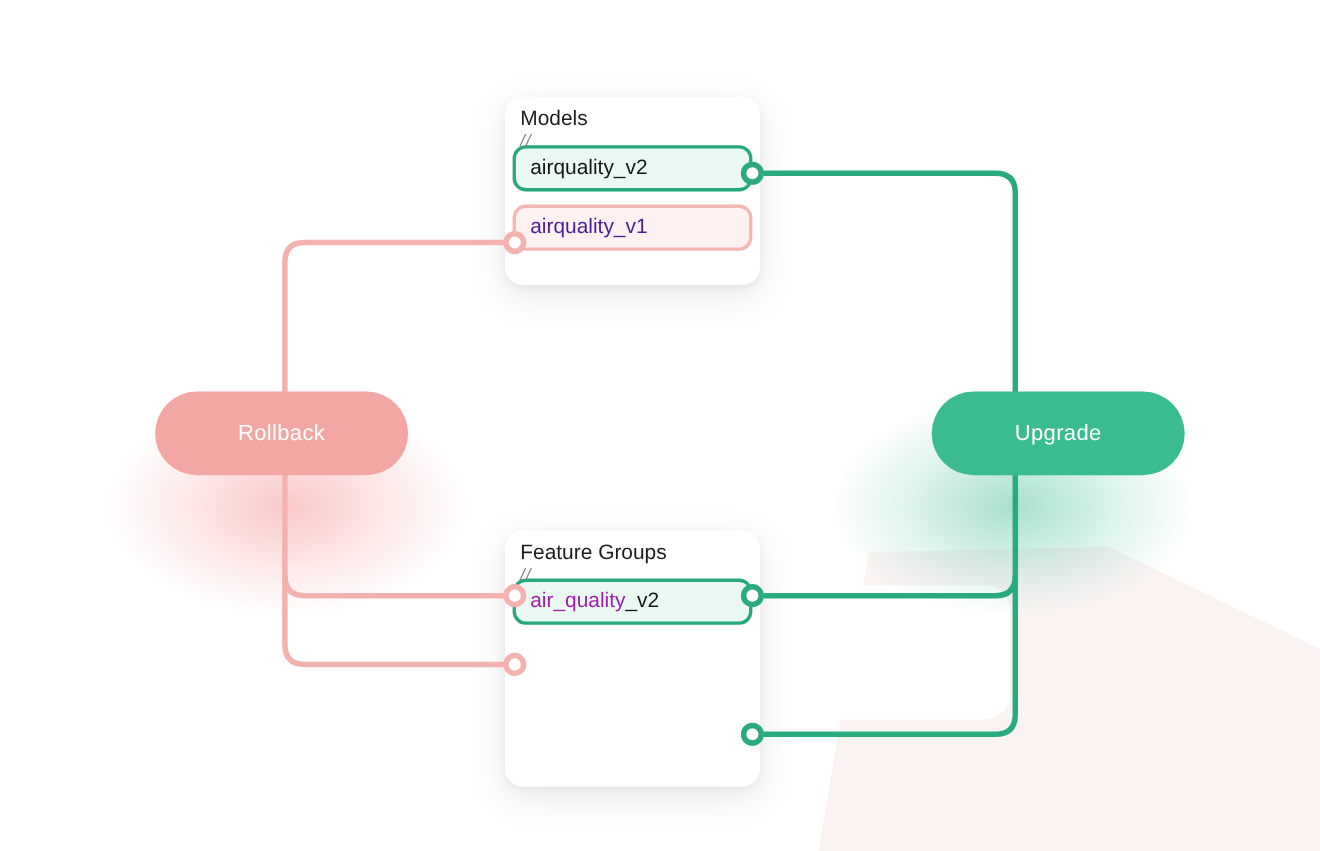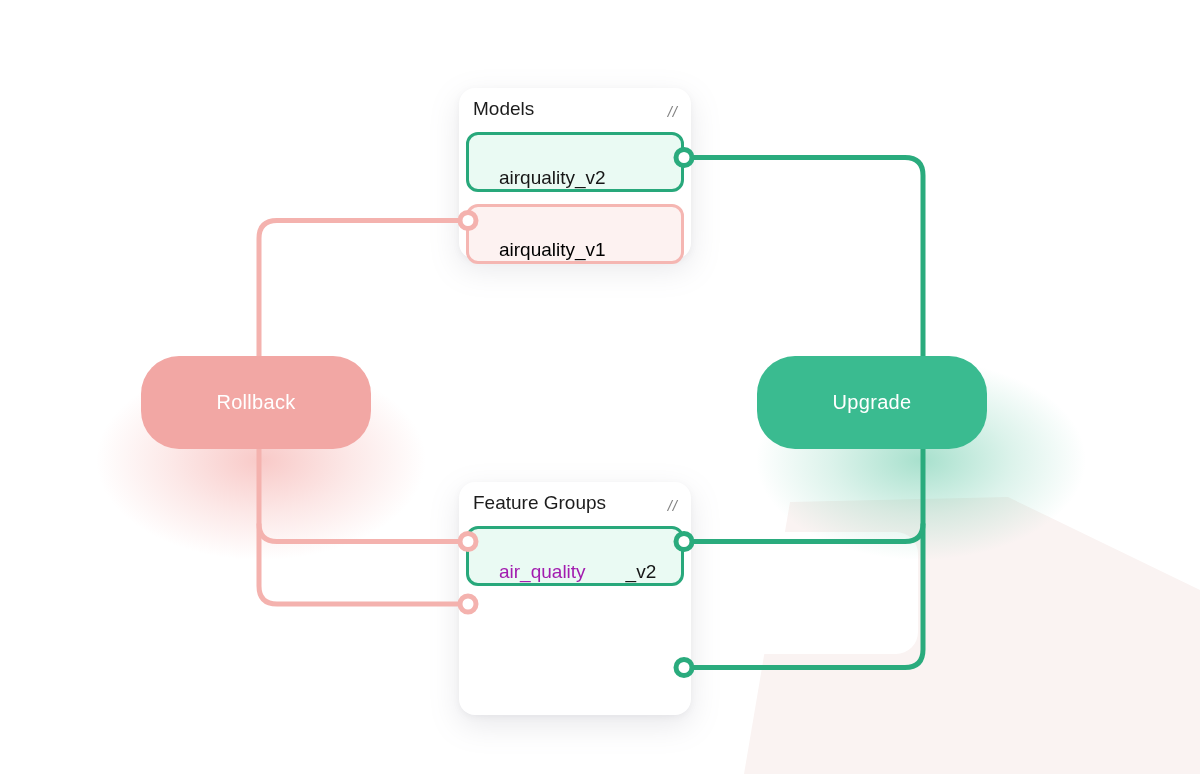--- a/index.html
+++ b/index.html
@@ -28,57 +28,57 @@
     width:232px;
     background:#ffffff;
     border-radius:16px;
     box-shadow:0 10px 30px rgba(130,130,145,0.18), 0 2px 6px rgba(130,130,145,0.08);
     padding:10px 7px 9px 7px;
     box-sizing:border-box;
   }
   .card.models{left:459px;top:88px;height:171px;}
   .card.feature-groups{left:459px;top:482px;height:233px;}
   .card-header{
-    display:flex;justify-content:space-between;align-items:flex-end;
-    margin:0 6px 12px 7px;height:22px;
+    display:flex;justify-content:space-between;align-items:flex-start;
+    margin:0 6px 12px 7px;height:22px;flex-direction:column;
   }
   .card-title{
     font-size:19px;line-height:22px;color:#1c1c1c;font-weight:500;
   }
   .card-handle{
     font-size:15px;color:#828282;font-style:italic;letter-spacing:1px;font-weight:500;
   }
   
   .pill{
-    height:60px;border-radius:12px;
+    height:42px;border-radius:12px;
     border:3.5px solid;box-sizing:border-box;
-    display:flex;align-items:flex-end;
-    padding-left:30px;
+    display:flex;align-items:center;
+    padding-left:13px;
     font-size:19px;
     background:#ffffff;
   }
   .pill + .pill{margin-top:12px;}
   .pill.active{border-color:#28a87b;background:#eafaf3;color:#161616;}
-  .pill.inactive{border-color:#f5b6b2;background:#fdf2f1;color:#000000;}
+  .pill.inactive{border-color:#f5b6b2;background:#fdf2f1;color:#4c1d95;}
   .pill .gray-part{color:#a21caf;}
-  .pill .dark-part{color:#161616;margin-left:40px;}
+  .pill .dark-part{color:#161616;}
   
   #lines-svg{position:absolute;left:0;top:0;z-index:5;pointer-events:none;}
   #lines-svg circle{pointer-events:auto;}
   
   .action-btn{
     position:absolute;z-index:6;
-    width:230px;height:93px;border-radius:38px;
+    width:230px;height:76px;border-radius:38px;
     display:flex;align-items:center;justify-content:center;
     font-size:20px;color:#ffffff;letter-spacing:0.3px;
     border:none;cursor:pointer;
     font-family:"Liberation Sans", sans-serif;
   }
   .action-btn.rollback{left:141px;top:356px;background:#f2a7a4;}
-  .action-btn.upgrade{left:757px;top:356px;background:#3abb90;}
+  .action-btn.upgrade{left:847px;top:356px;background:#3abb90;}
 </style>
 </head>
 <body>
 
 <div id="canvas">
 
   <svg id="bg-svg" width="1200" height="774" viewBox="0 0 1200 774">
     <polygon points="790,502 1008,497 1200,590 1200,774 744,774" fill="#faf3f2"></polygon>
     <rect x="430" y="532" width="488" height="122" rx="22" fill="#ffffff"></rect>
   </svg>

